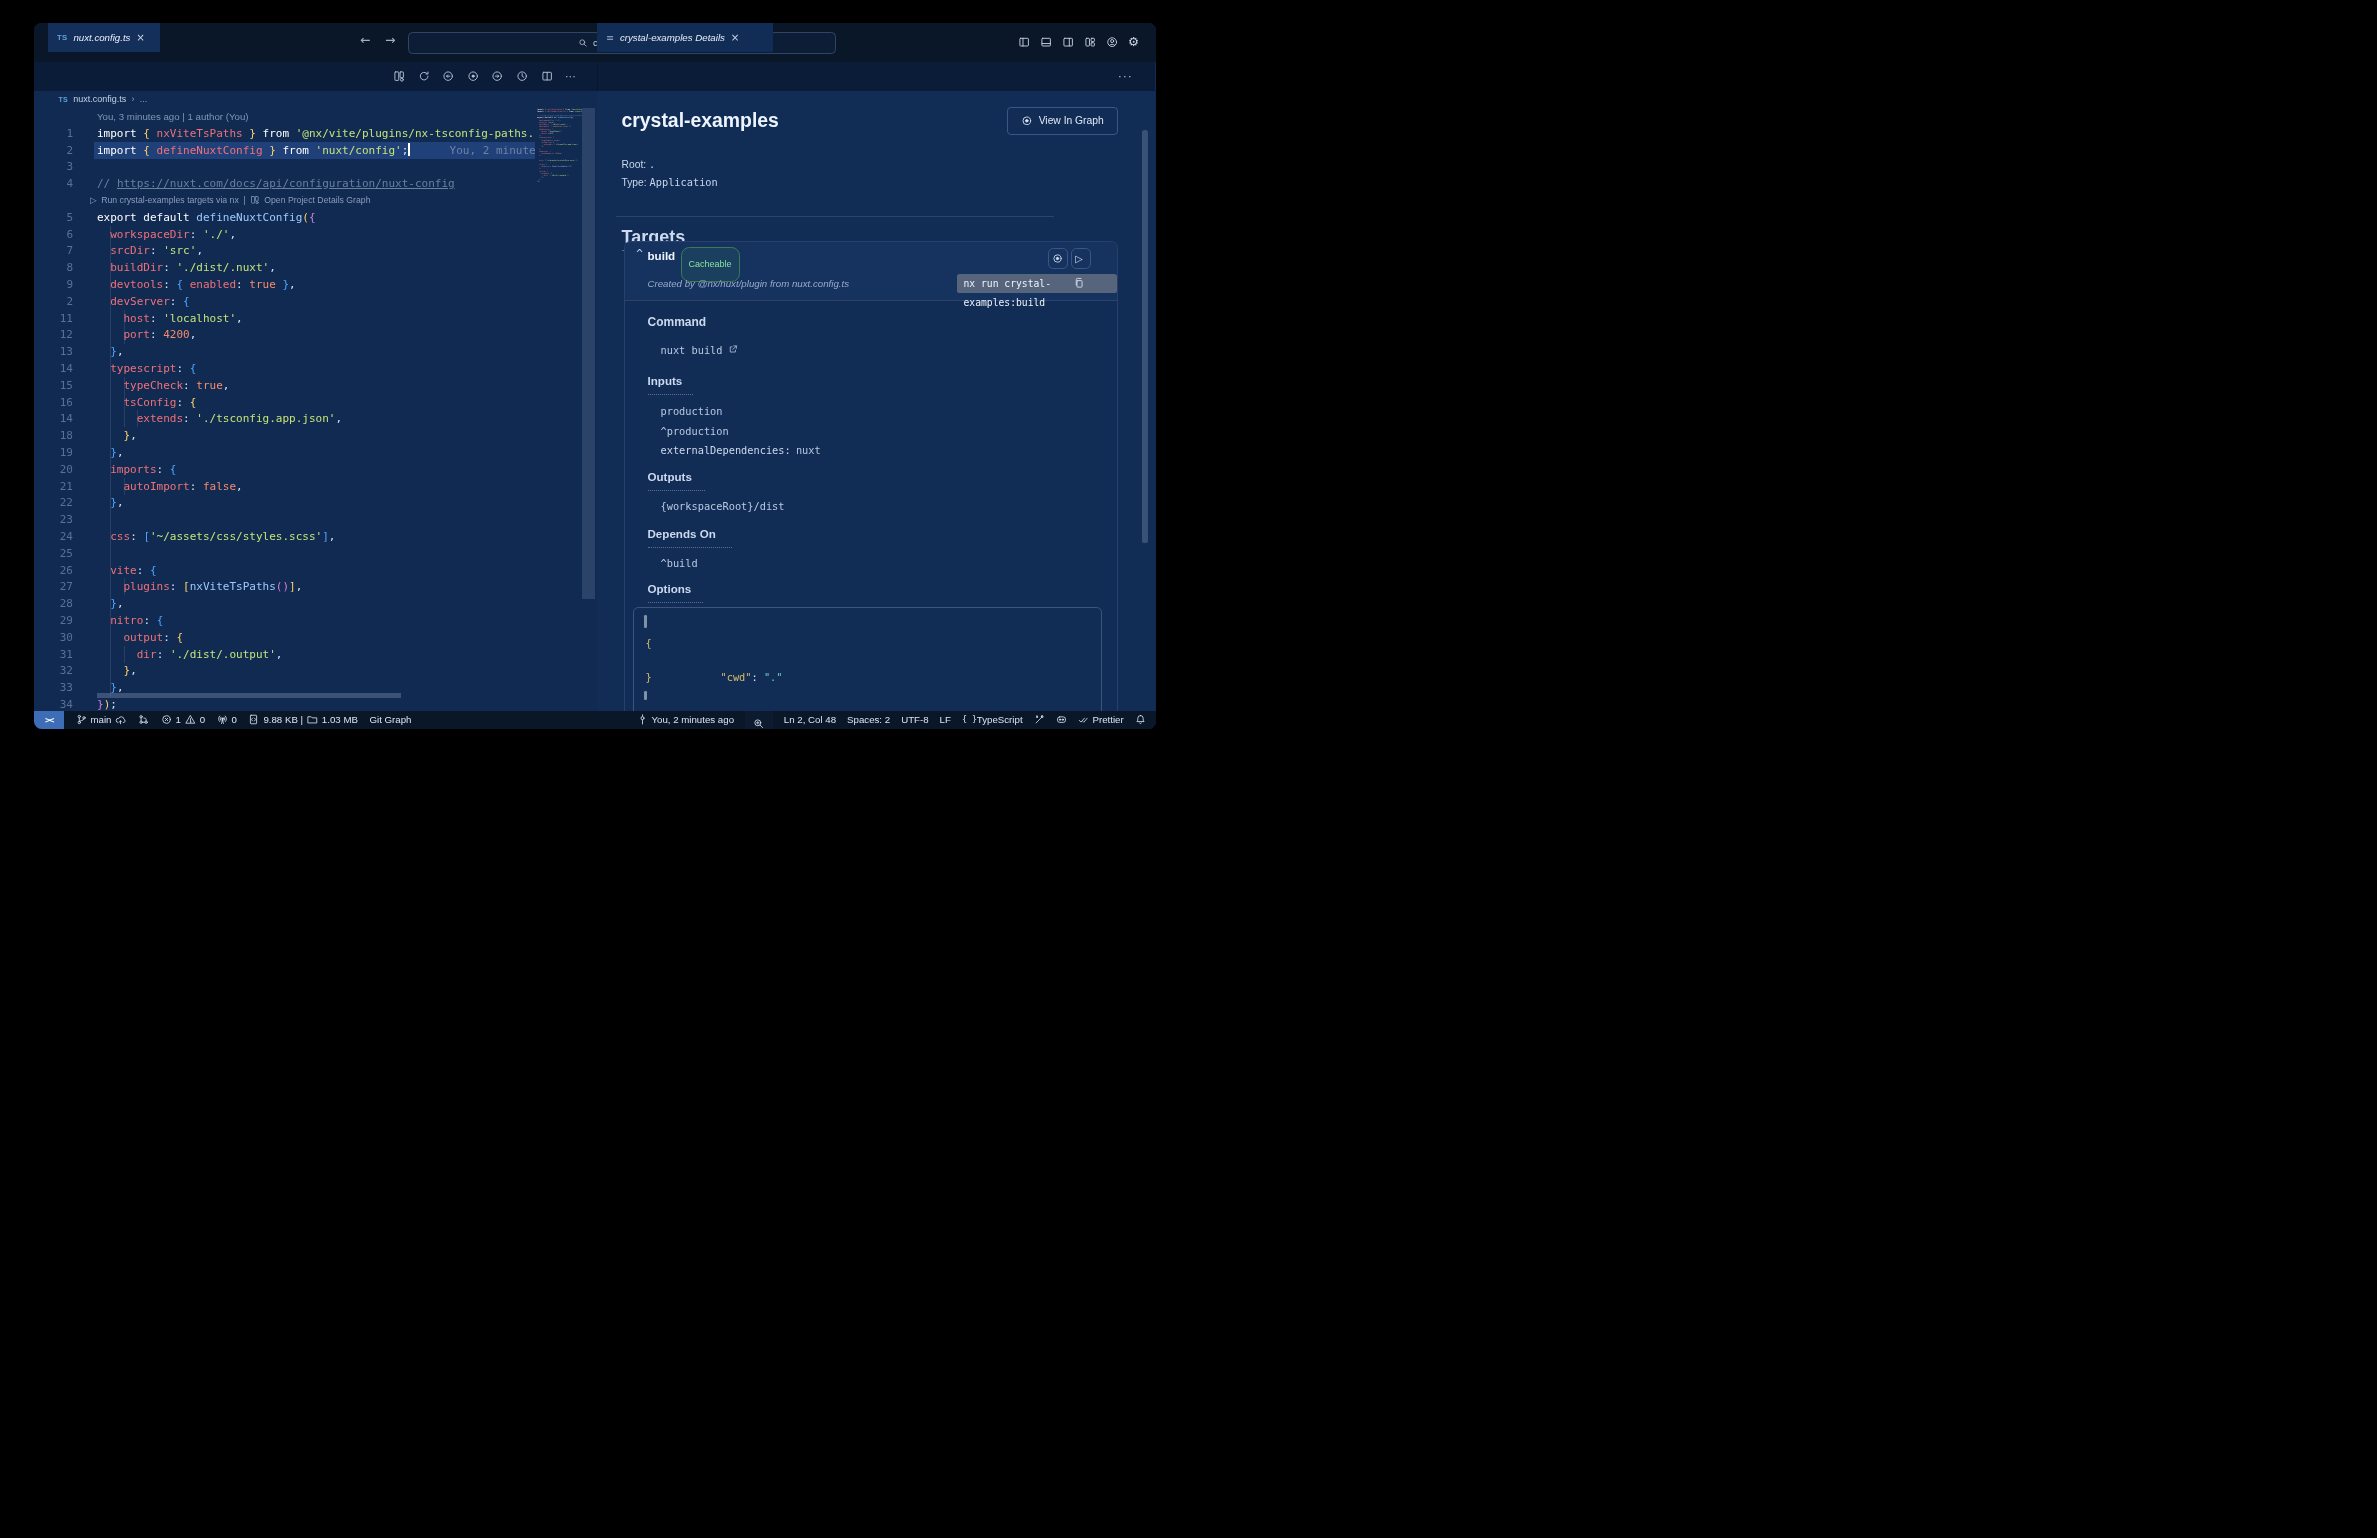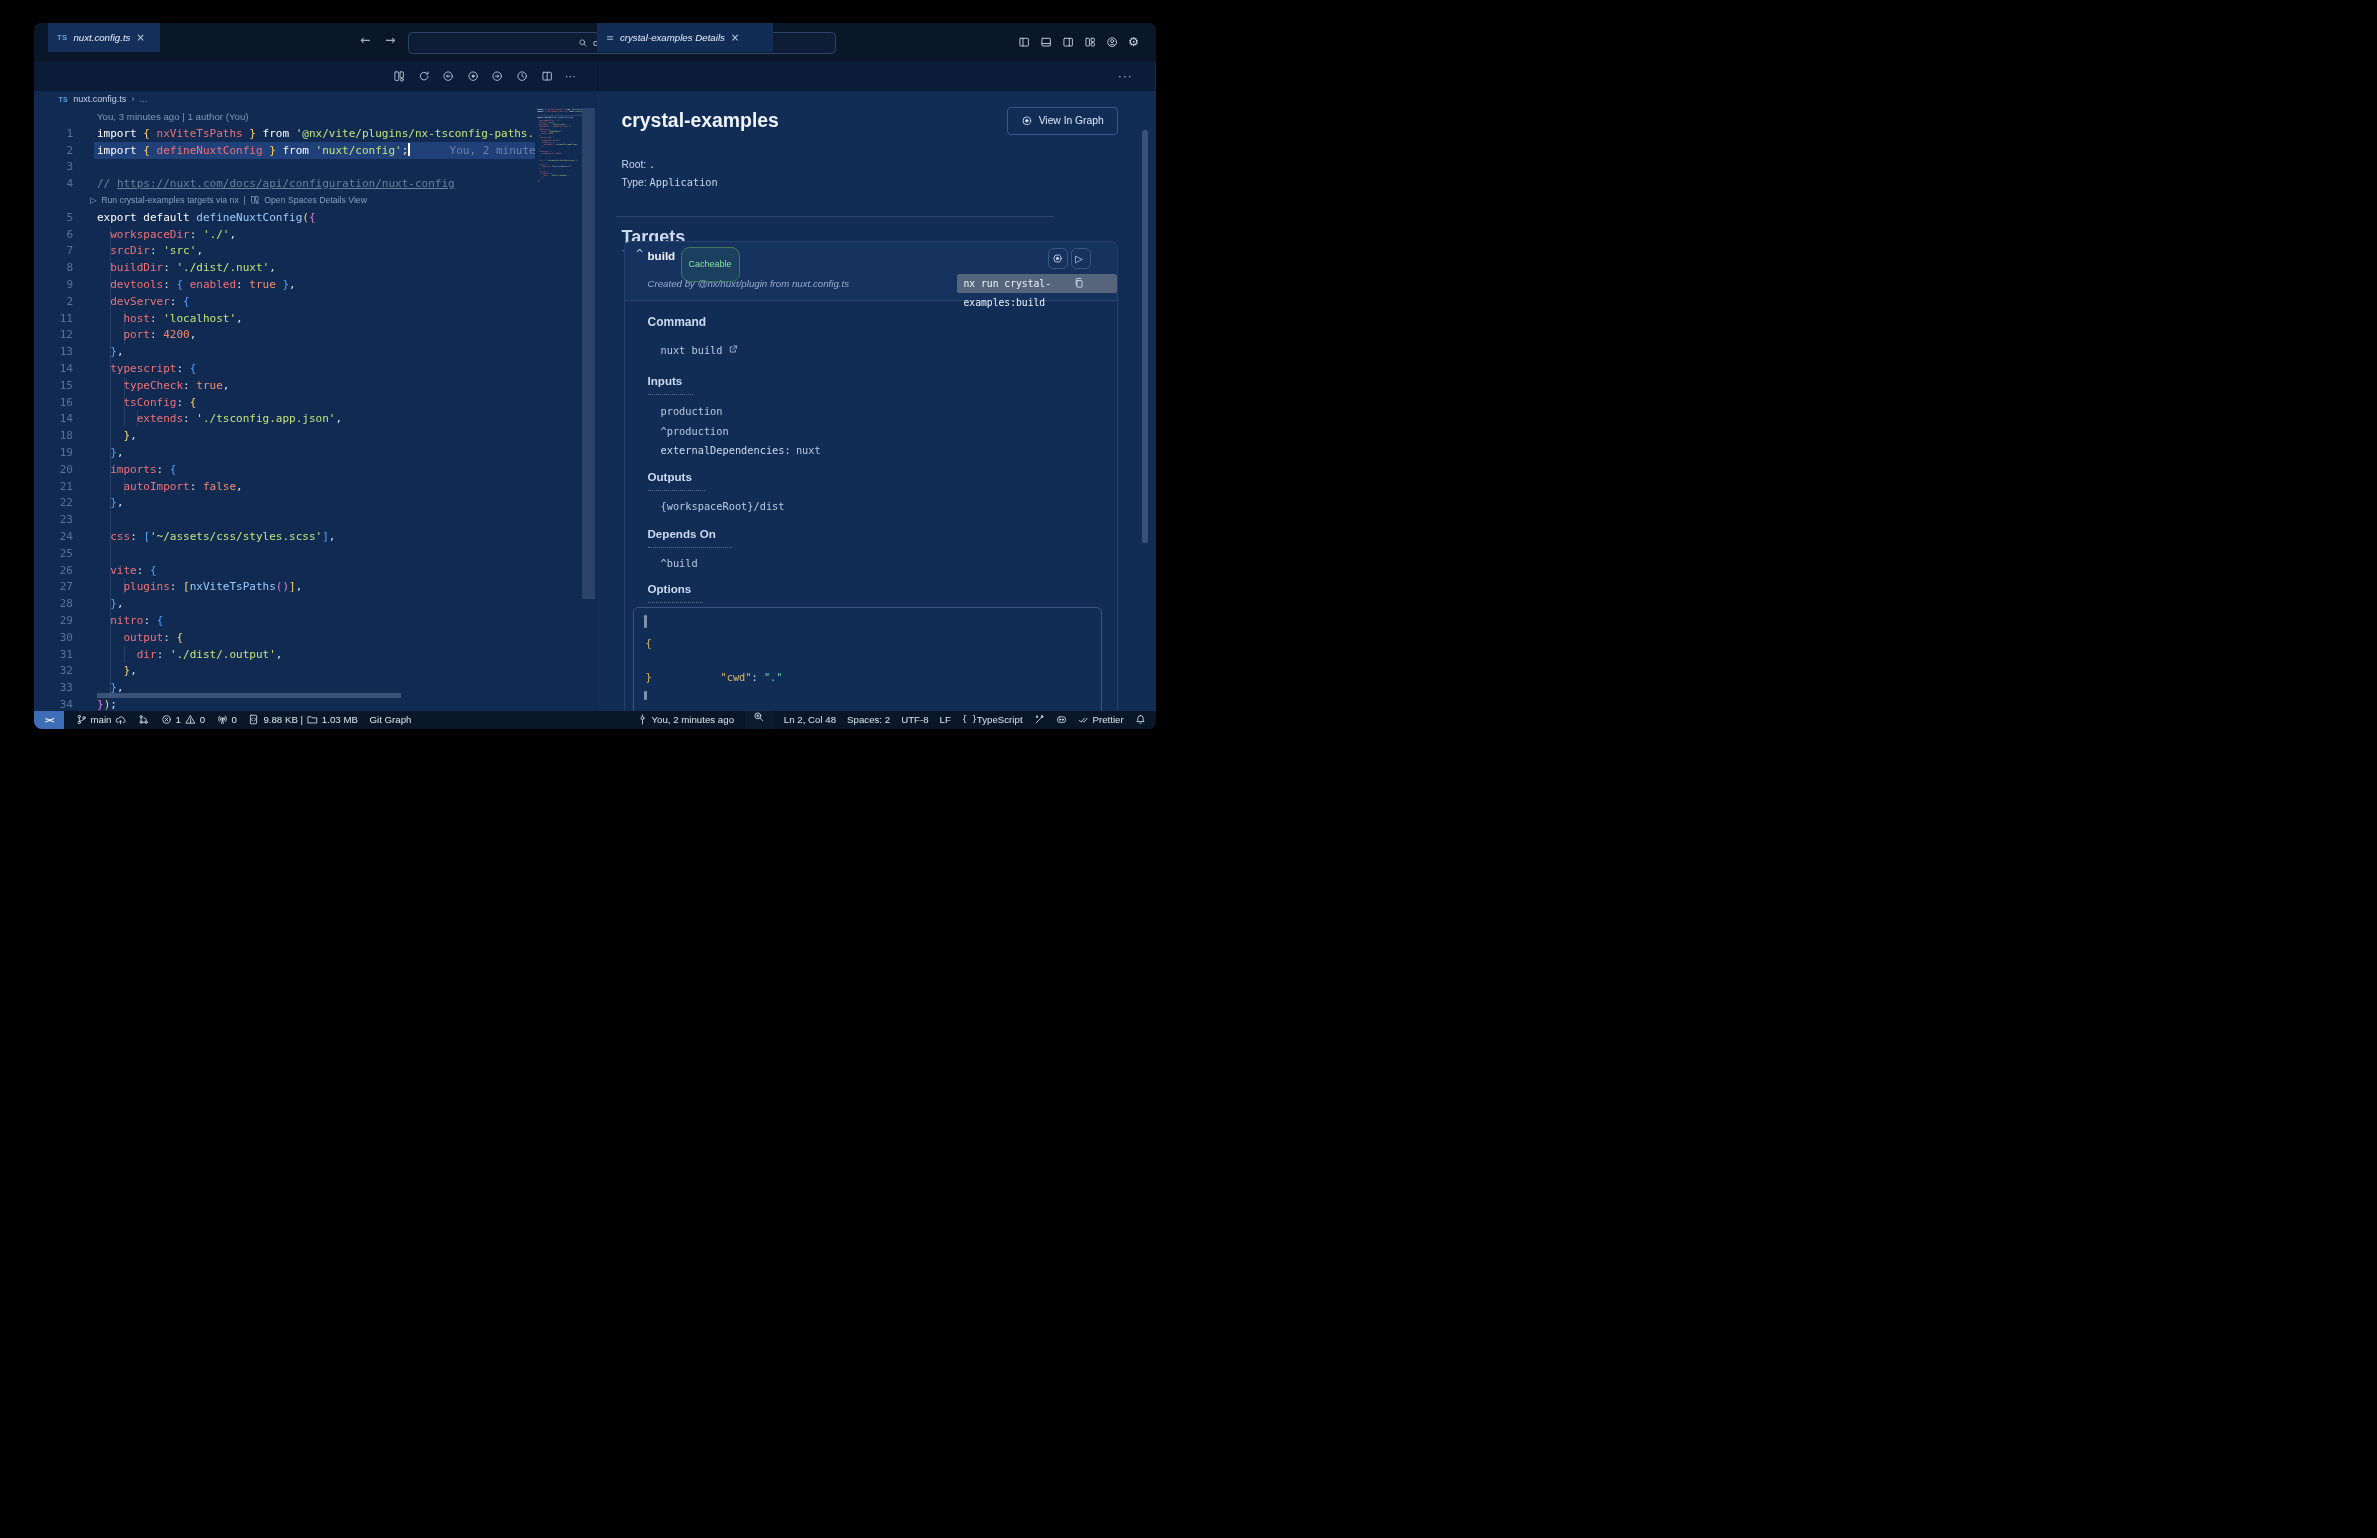--- a/index.html
+++ b/index.html
@@ -94,21 +94,21 @@
   .graybar{position:absolute;left:10.3px;width:2.6px;border-radius:1.3px;background:#8091ab;}
   .ok-b{color:#d7ba6a}.ok-k{color:#d7ba6a}.ok-p{color:#dce6f5}.ok-v{color:#6ad0ba}
   .pscroll{position:absolute;left:545px;top:39px;width:5.8px;height:413px;border-radius:2.6px;background:rgba(130,150,180,.35);}
   
   .statusbar{position:absolute;left:0;top:688px;width:1122px;height:18px;background:#0a1729;display:flex;
              align-items:center;color:#dbe4f0;font-size:9.7px;}
   .remote{width:30px;height:18px;background:#3d6db6;display:flex;align-items:center;justify-content:center;
           color:#fff;font-family:"DejaVu Sans Mono",monospace;font-size:9px;font-weight:bold;letter-spacing:-1.3px;}
   .sleft{display:flex;align-items:center;gap:11.6px;padding-left:10.3px;}
   .sright{display:flex;align-items:center;gap:11px;margin-left:auto;padding-right:10.3px;}
-  .sitem{display:flex;align-items:flex-start;gap:3.9px;white-space:nowrap;}
+  .sitem{display:flex;align-items:flex-end;gap:3.9px;white-space:nowrap;}
   .sitem .ic{width:11px;height:11px;display:inline-flex;}
   .sitem.boxed{background:#0d1b30;height:18px;padding:0 8.4px;}
   .ic svg{width:100%;height:100%;display:block;}
   .glyph{font-family:"DejaVu Sans",sans-serif;}
 </style>
 </head>
 <body>
 
 <div class="stage">
   <div class="window">
@@ -251,21 +251,21 @@
             <span class="glyph">▷</span>
             <span>Run crystal-examples targets via nx</span>
             <span>|</span>
             <span class="ic">
               <svg viewBox="0 0 16 16" fill="none" stroke="currentColor" stroke-width="1.2" stroke-linecap="round" stroke-linejoin="round">
                 <rect x="2.5" y="2.5" width="5" height="11" rx="0.8"></rect>
                 <rect x="9.2" y="2.5" width="4.3" height="7.5" rx="0.8"></rect>
                 <circle cx="11.6" cy="12.6" r="1.9"></circle>
               </svg>
             </span>
-            <span>Open Spaces Details View</span>
+            <span>Open Project Details Graph</span>
           </div>
           <div class="erow" style="top:17px"><span class="lnum">1</span><span class="ecode"><span class="tk-kw">import </span><span class="tk-b1">{ </span><span class="tk-im">nxViteTsPaths</span><span class="tk-b1"> }</span><span class="tk-kw"> from </span><span class="tk-str">'@nx/vite/plugins/nx-tsconfig-paths.plugin';</span></span></div>
           <div class="curline" style="top:34px"></div>
           <div class="erow" style="top:34px"><span class="lnum">2</span><span class="ecode"><span class="tk-kw">import </span><span class="tk-b1">{ </span><span class="tk-im">defineNuxtConfig</span><span class="tk-b1"> }</span><span class="tk-kw"> from </span><span class="tk-str">'nuxt/config'</span><span class="tk-pn">;</span><span class="cursor"></span><span class="inlineblame">You, 2 minutes ago</span></span></div>
           <div class="erow" style="top:50px"><span class="lnum">3</span><span class="ecode"></span></div>
           <div class="erow" style="top:67px"><span class="lnum">4</span><span class="ecode"><span class="tk-cm">// </span><span class="tk-cmu">https://nuxt.com/docs/api/configuration/nuxt-config</span></span></div>
           <div class="erow" style="top:101px"><span class="lnum">5</span><span class="ecode"><span class="tk-kw">export default </span><span class="tk-fn">defineNuxtConfig</span><span class="tk-b1">(</span><span class="tk-b2">{</span></span></div>
           <div class="erow" style="top:118px"><span class="lnum">6</span><span class="ecode"><span class="tk-pn">  </span><span class="tk-prop">workspaceDir</span><span class="tk-pn">: </span><span class="tk-str">'./'</span><span class="tk-pn">,</span></span></div>
           <div class="erow" style="top:134px"><span class="lnum">7</span><span class="ecode"><span class="tk-pn">  </span><span class="tk-prop">srcDir</span><span class="tk-pn">: </span><span class="tk-str">'src'</span><span class="tk-pn">,</span></span></div>
           <div class="erow" style="top:151px"><span class="lnum">8</span><span class="ecode"><span class="tk-pn">  </span><span class="tk-prop">buildDir</span><span class="tk-pn">: </span><span class="tk-str">'./dist/.nuxt'</span><span class="tk-pn">,</span></span></div>

